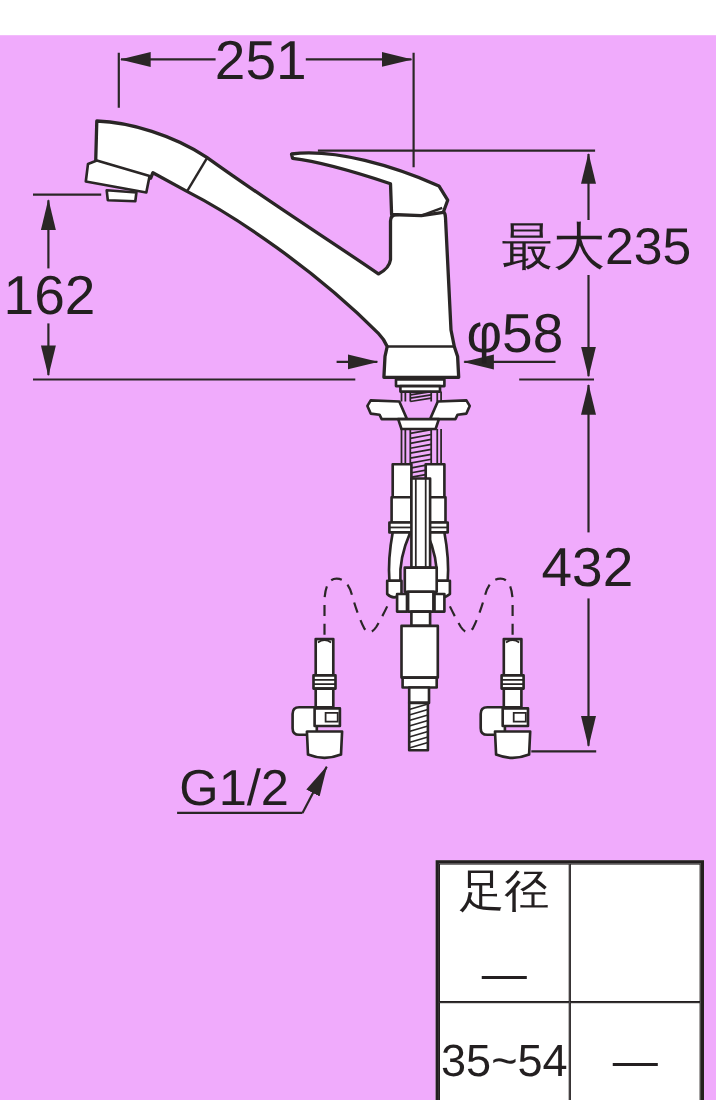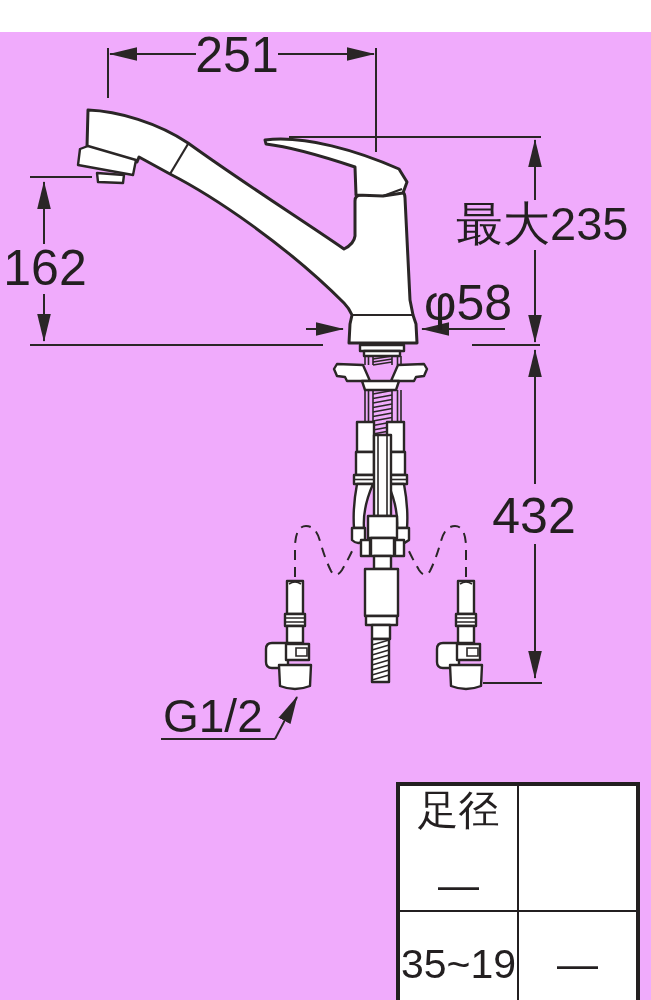--- a/index.html
+++ b/index.html
@@ -220,20 +220,20 @@
 
   
   <div id="spec-table">
     <div class="spec-cell">
       <div class="spec-label">足径</div>
       <div class="spec-value">—</div>
     </div>
     <div class="spec-cell">
     </div>
     <div class="spec-cell">
-      <div class="spec-value">35~19</div>
+      <div class="spec-value">35~54</div>
     </div>
     <div class="spec-cell">
       <div class="spec-value">—</div>
     </div>
   </div>
 
 </div>
 
 </body></html>

